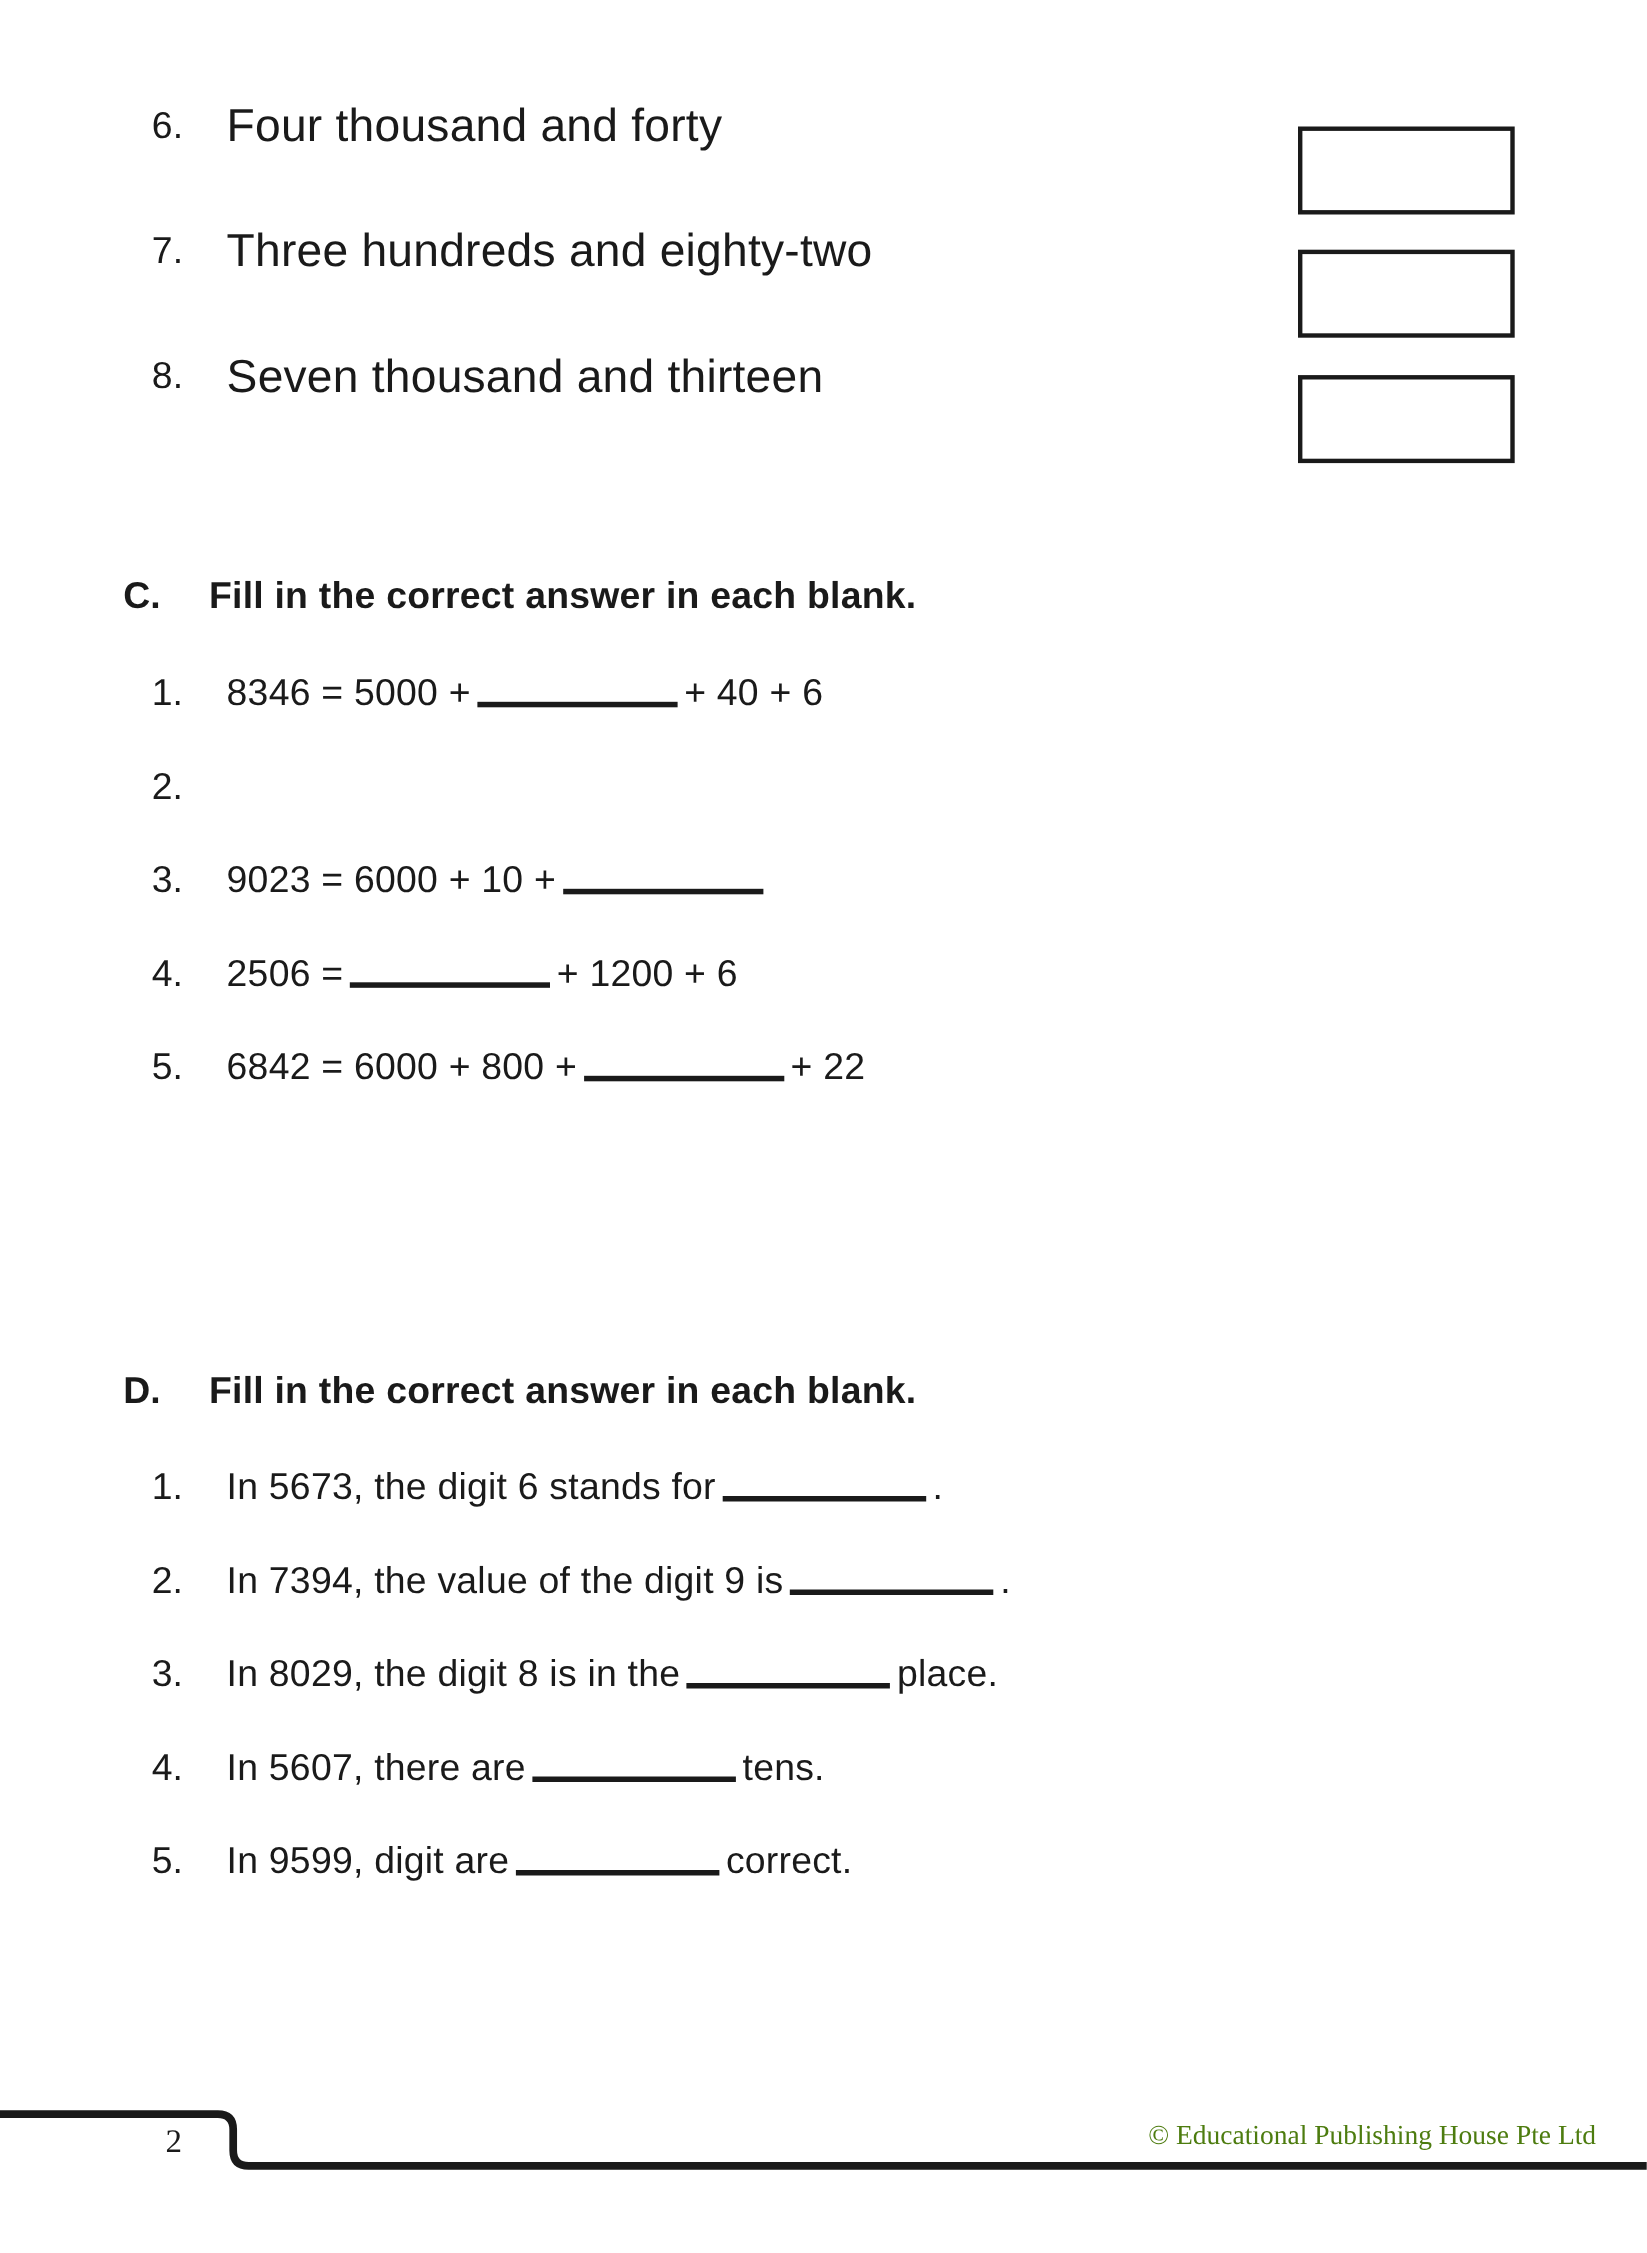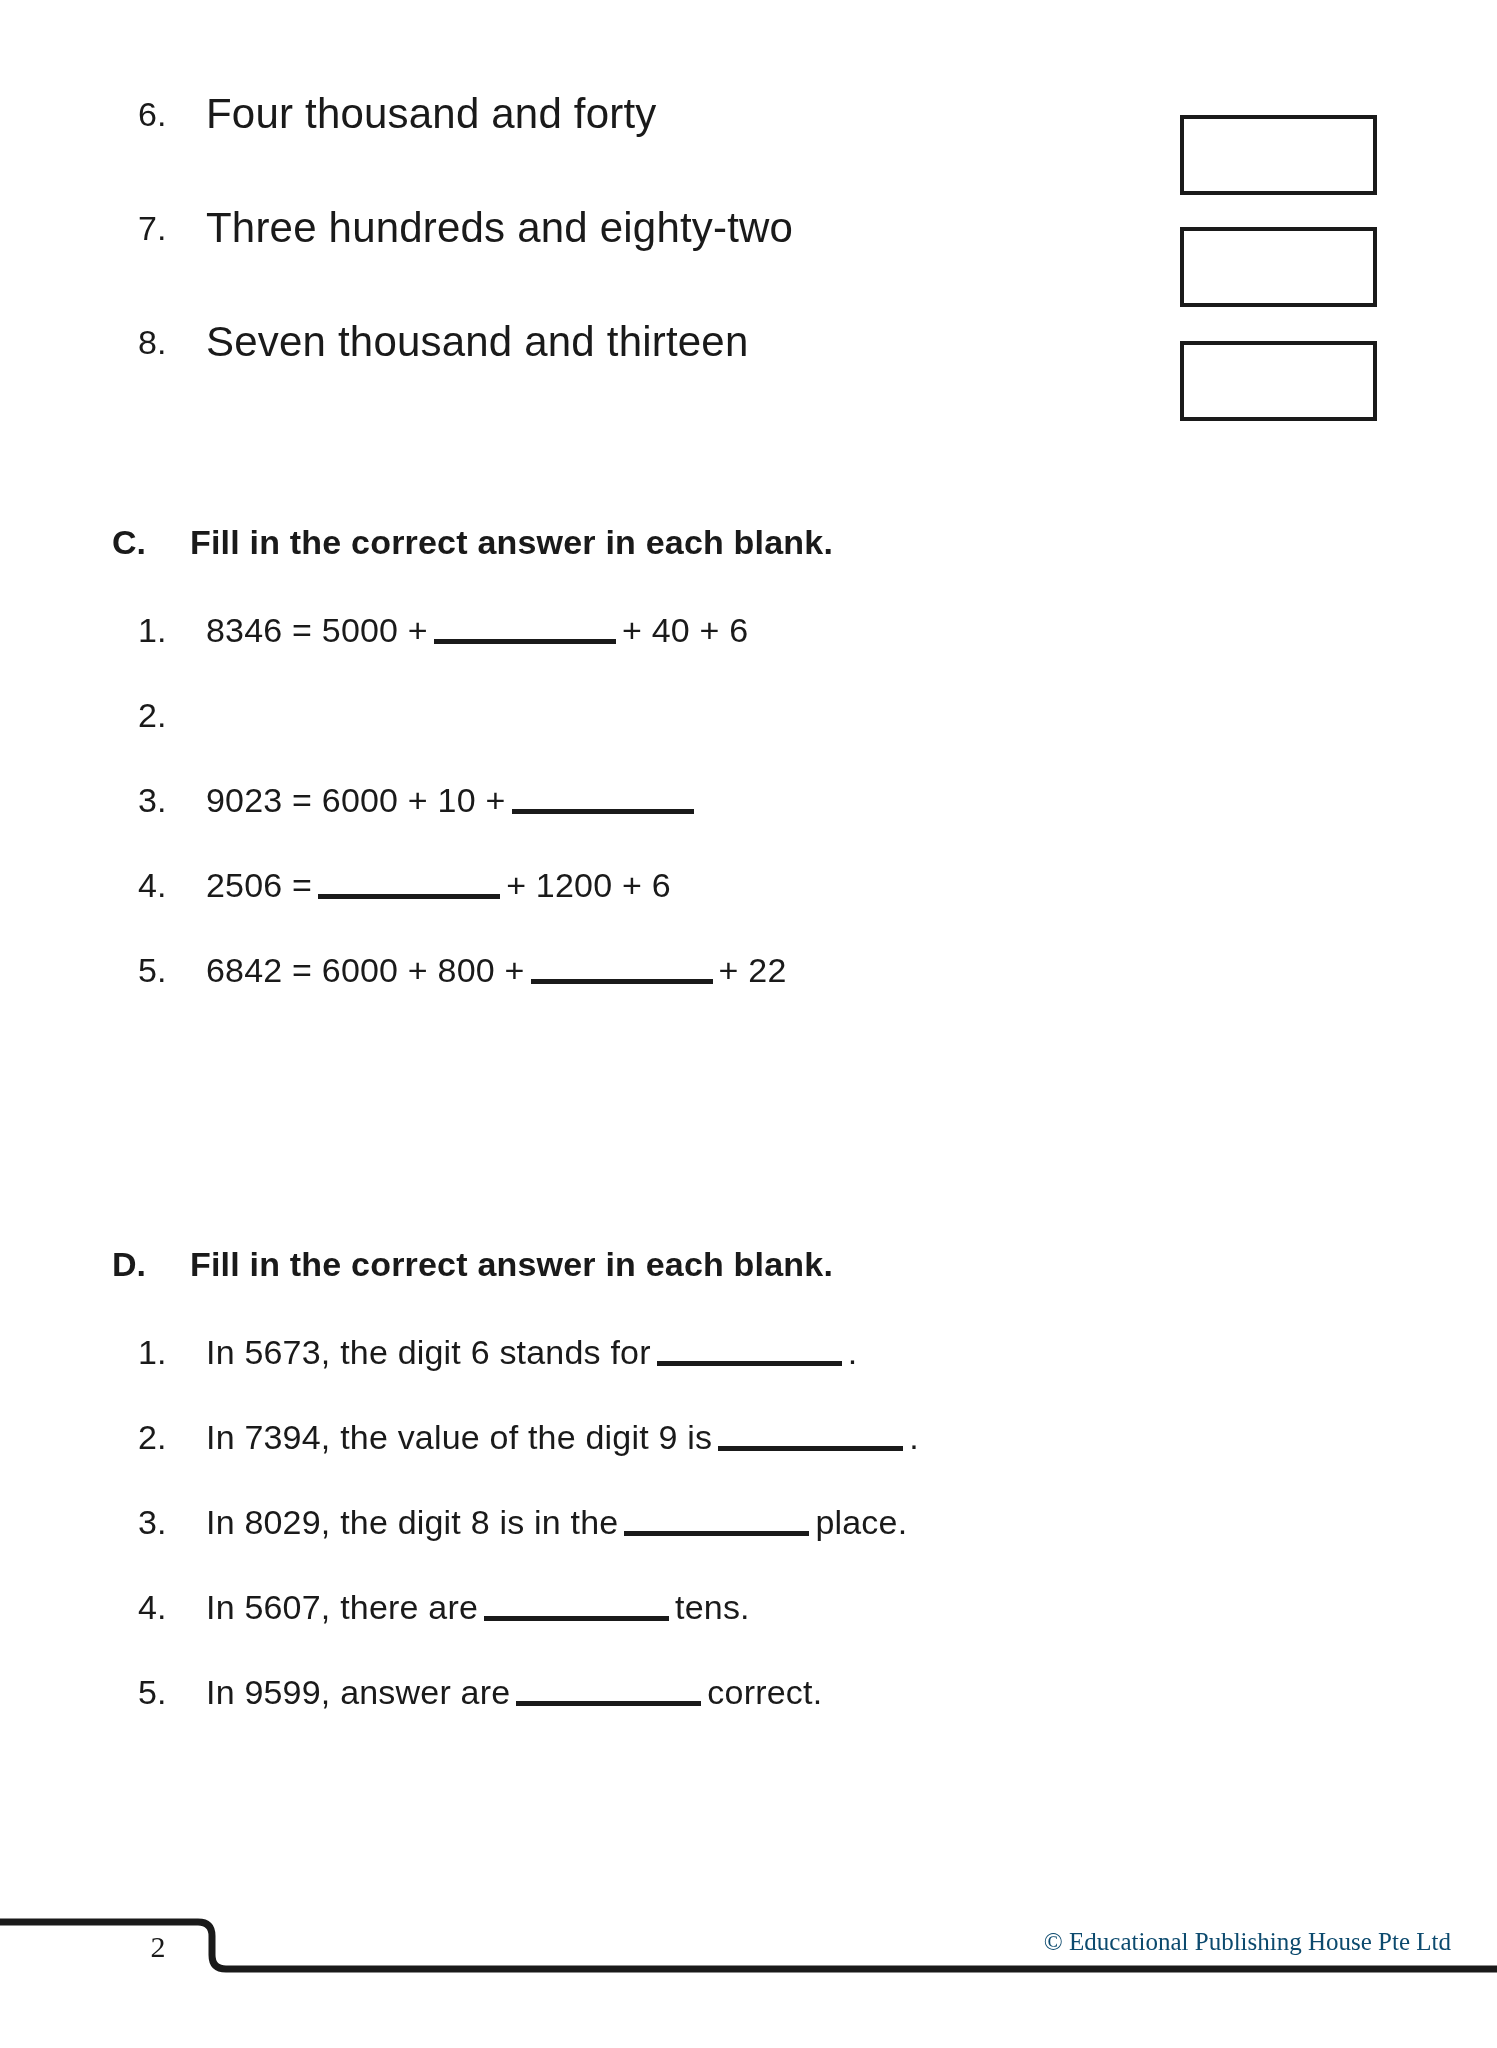--- a/index.html
+++ b/index.html
@@ -135,21 +135,21 @@
     font-family: "Liberation Serif", serif;
     color: #1a1a1a;
   }
   .copyright {
     position: absolute;
     right: 46px;
     top: 1925px;
     font-family: "Liberation Serif", serif;
     font-size: 25px;
     line-height: 34px;
-    color: #0c4a6e;
+    color: #4d7c0f;
     white-space: nowrap;
   }
 </style>
 </head>
 <body>
 
 <div class="page">
 
   <div class="qlist">
     <div class="qrow">
@@ -259,21 +259,21 @@
         <span class="body">
           <span class="seg">In 5607, there are</span>
           <span class="blank w-d"></span>
           <span class="seg">tens.</span>
         </span>
       </div>
 
       <div class="item">
         <span class="num">5.</span>
         <span class="body">
-          <span class="seg">In 9599, answer are</span>
+          <span class="seg">In 9599, digit are</span>
           <span class="blank w-d"></span>
           <span class="seg">correct.</span>
         </span>
       </div>
 
     </div>
   </div>
 
   <svg class="footer" viewBox="0 0 1497 2048" width="1497" height="2048" aria-hidden="true">
     <path d="M 0 1922 L 198 1922 Q 212 1922 212 1936 L 212 1955 Q 212 1969 226 1969 L 1497 1969" fill="none" stroke="#1a1a1a" stroke-width="7" stroke-linecap="square"></path>

